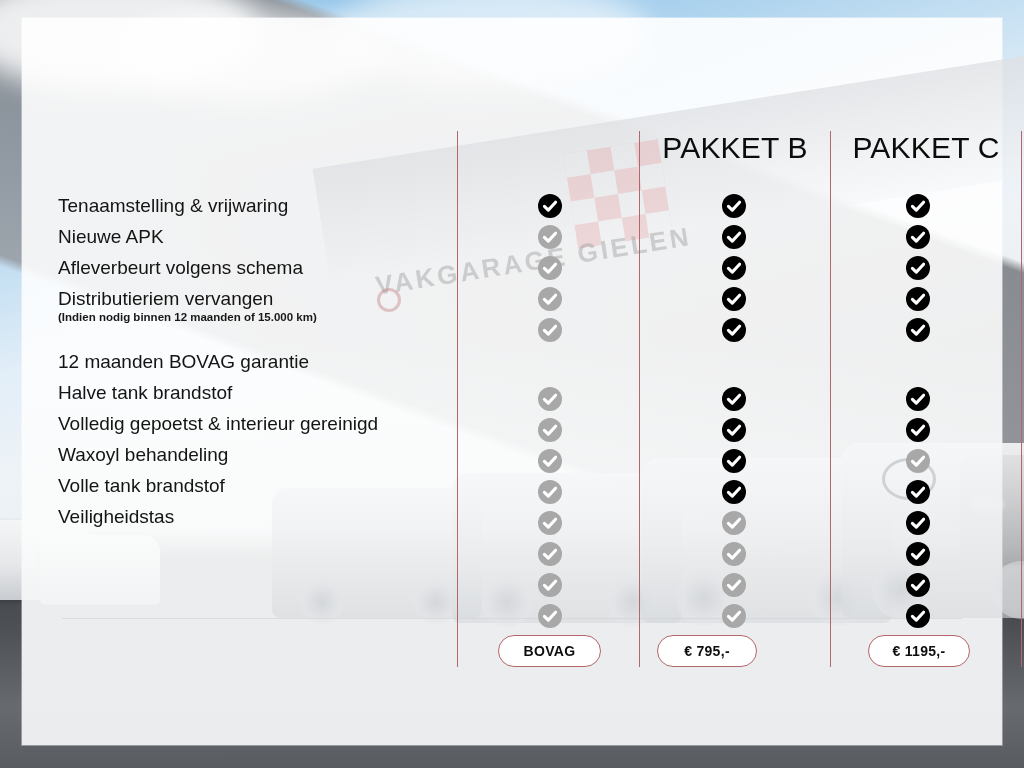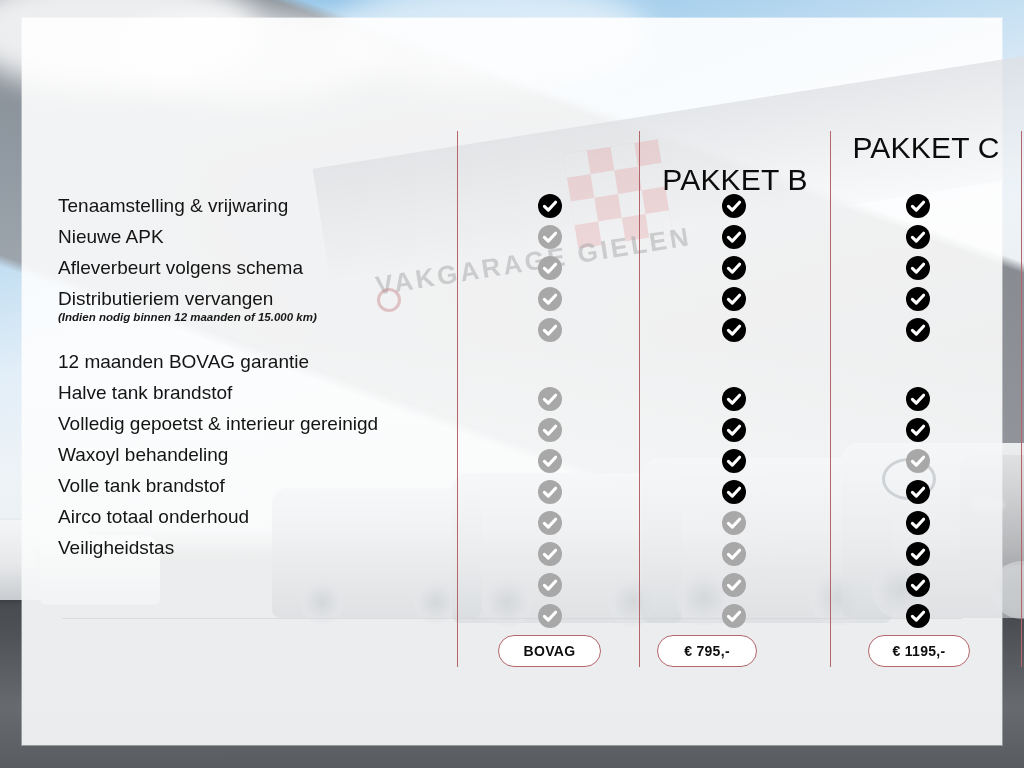--- a/index.html
+++ b/index.html
@@ -175,41 +175,40 @@
     position: absolute;
     top: 113px;
     font-size: 30px;
     font-weight: 400;
     color: #0c0c0c;
     letter-spacing: .2px;
     white-space: nowrap;
     text-align: center;
   }
   .ch-a { left: 436px; width: 181px; }
-  .ch-b { left: 618px; width: 190px; margin-top: 32px; }
+  .ch-b { left: 618px; width: 190px; }
   .ch-c { left: 809px; width: 190px; }
 
   
   .features {
     position: absolute;
     left: 36px;
     top: 172px;
     width: 400px;
   }
   .feature-row {
     height: 31px;
     display: flex;
     align-items: center;
     font-size: 19px;
     color: #141414;
     white-space: nowrap;
   }
   .feature-note {
     font-size: 11.5px;
-    font-style: italic;
     font-weight: bold;
     color: #181818;
     margin-top: -6px;
     margin-bottom: 0;
     height: 18px;
     display: flex;
     align-items: center;
   }
   .group-gap { height: 20px; }
 
@@ -322,21 +321,20 @@
         <div class="feature-row">Nieuwe APK</div>
         <div class="feature-row">Afleverbeurt volgens schema</div>
         <div class="feature-row">Distributieriem vervangen</div>
         <div class="feature-note">(Indien nodig binnen 12 maanden of 15.000 km)</div>
         <div class="group-gap"></div>
         <div class="feature-row">12 maanden BOVAG garantie</div>
         <div class="feature-row">Halve tank brandstof</div>
         <div class="feature-row">Volledig gepoetst &amp; interieur gereinigd</div>
         <div class="feature-row">Waxoyl behandeling</div>
         <div class="feature-row">Volle tank brandstof</div>
-        <div class="feature-row">Airco totaal onderhoud</div>
         <div class="feature-row">Veiligheidstas</div>
       </div>
 
       <div class="check-col cc-a">
           <div class="check-cell">
             <span class="check on" title="Tenaamstelling &amp; vrijwaring">
               <svg width="24" height="24" viewBox="0 0 24 24">
                 <path d="M6.4 12.3 L10.3 16.1 L17.6 8.2" fill="none" stroke="#ffffff" stroke-width="3.1" stroke-linecap="round" stroke-linejoin="round"></path>
               </svg>
             </span>

